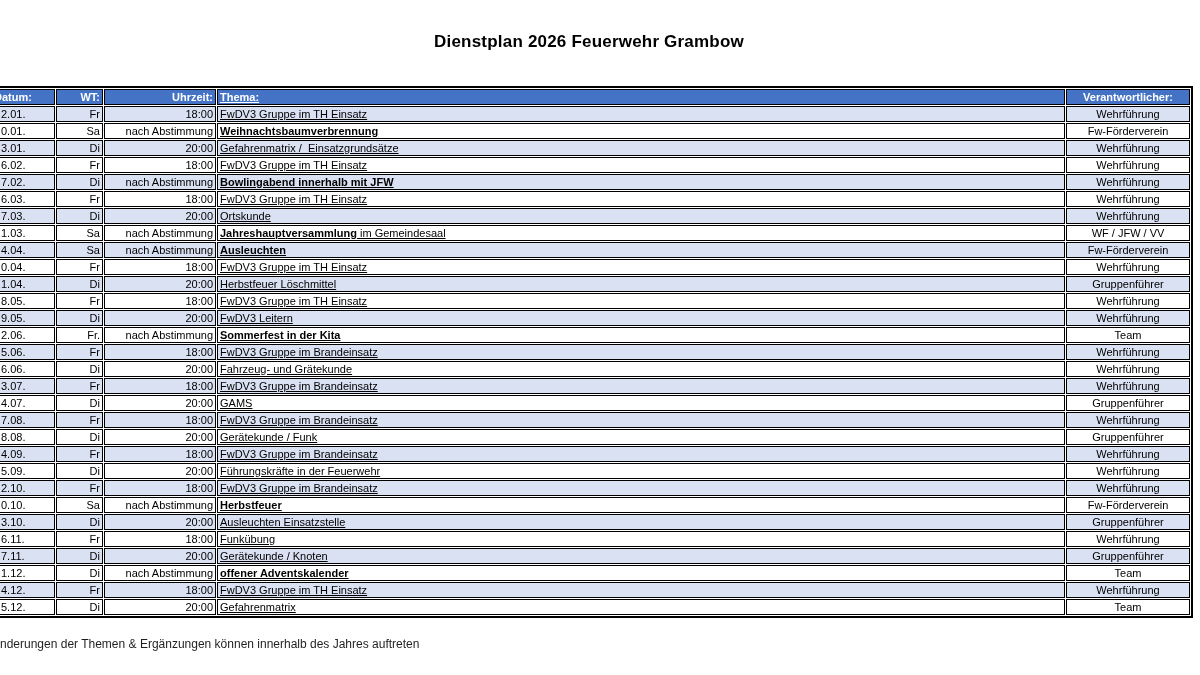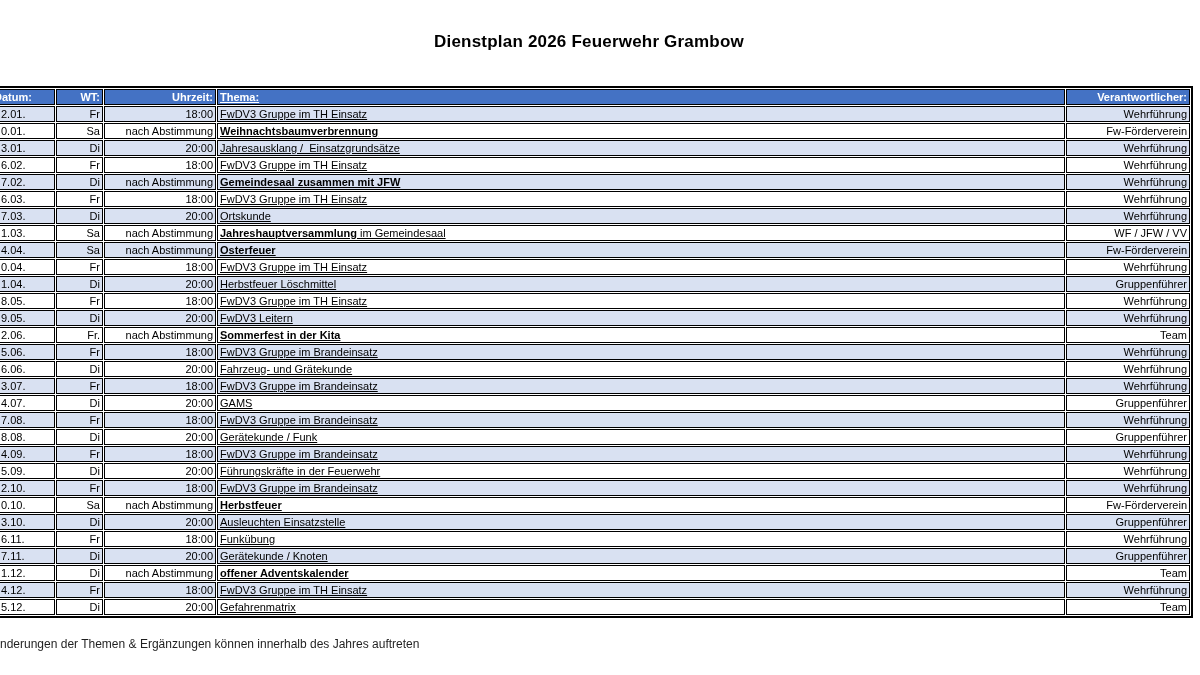--- a/index.html
+++ b/index.html
@@ -25,21 +25,21 @@
     height:16px; padding:0 2px;
     font-size:11px; line-height:13px; vertical-align:middle;
     overflow:hidden; white-space:pre; color:#000;
   }
   thead th { background:#4472C4; color:#ffffff; font-weight:700; text-align:left; }
 
   .c1 { width:67px;  padding-left:12px; text-align:left; }
   .c2 { width:47px;  text-align:right; }
   .c3 { width:112px; text-align:right; }
   .c4 { width:848px; text-align:left;text-decoration:underline; }
-  .c5 { width:124px; text-align:right; }
+  .c5 { width:124px; text-align:center; }
   th.c1 { text-indent:-7px; } 
 
   tr.shade td { background:#D9E1F2; }
   tr.plain td { background:#ffffff; }
   td.c4 b { font-weight:700; }
 
   .footer {
     position:absolute; left:7px; top:637px;
     font-size:12px; color:#1f1f1f; white-space:pre;
   }
@@ -76,37 +76,37 @@
     <td class="c2">Sa</td>
     <td class="c3">nach Abstimmung</td>
     <td class="c4"><b>Weihnachtsbaumverbrennung</b><span></span></td>
     <td class="c5">Fw-Förderverein</td>
   </tr>
 
   <tr class="shade">
     <td class="c1">3.01.</td>
     <td class="c2">Di</td>
     <td class="c3">20:00</td>
-    <td class="c4"><b></b><span>Jahresausklang /  Einsatzgrundsätze</span></td>
+    <td class="c4"><b></b><span>Gefahrenmatrix /  Einsatzgrundsätze</span></td>
     <td class="c5">Wehrführung</td>
   </tr>
 
   <tr class="plain">
     <td class="c1">6.02.</td>
     <td class="c2">Fr</td>
     <td class="c3">18:00</td>
     <td class="c4"><b></b><span>FwDV3 Gruppe im TH Einsatz</span></td>
     <td class="c5">Wehrführung</td>
   </tr>
 
   <tr class="shade">
     <td class="c1">7.02.</td>
     <td class="c2">Di</td>
     <td class="c3">nach Abstimmung</td>
-    <td class="c4"><b>Gemeindesaal zusammen mit JFW</b><span></span></td>
+    <td class="c4"><b>Bowlingabend innerhalb mit JFW</b><span></span></td>
     <td class="c5">Wehrführung</td>
   </tr>
 
   <tr class="plain">
     <td class="c1">6.03.</td>
     <td class="c2">Fr</td>
     <td class="c3">18:00</td>
     <td class="c4"><b></b><span>FwDV3 Gruppe im TH Einsatz</span></td>
     <td class="c5">Wehrführung</td>
   </tr>
@@ -124,21 +124,21 @@
     <td class="c2">Sa</td>
     <td class="c3">nach Abstimmung</td>
     <td class="c4"><b>Jahreshauptversammlung</b><span> im Gemeindesaal</span></td>
     <td class="c5">WF / JFW / VV</td>
   </tr>
 
   <tr class="shade">
     <td class="c1">4.04.</td>
     <td class="c2">Sa</td>
     <td class="c3">nach Abstimmung</td>
-    <td class="c4"><b>Osterfeuer</b><span></span></td>
+    <td class="c4"><b>Ausleuchten</b><span></span></td>
     <td class="c5">Fw-Förderverein</td>
   </tr>
 
   <tr class="plain">
     <td class="c1">0.04.</td>
     <td class="c2">Fr</td>
     <td class="c3">18:00</td>
     <td class="c4"><b></b><span>FwDV3 Gruppe im TH Einsatz</span></td>
     <td class="c5">Wehrführung</td>
   </tr>

